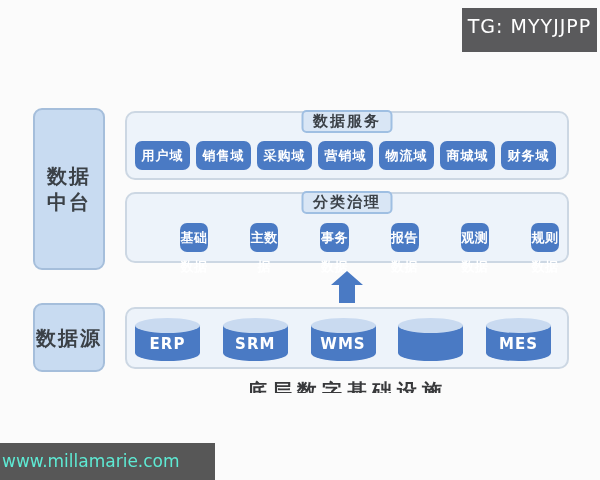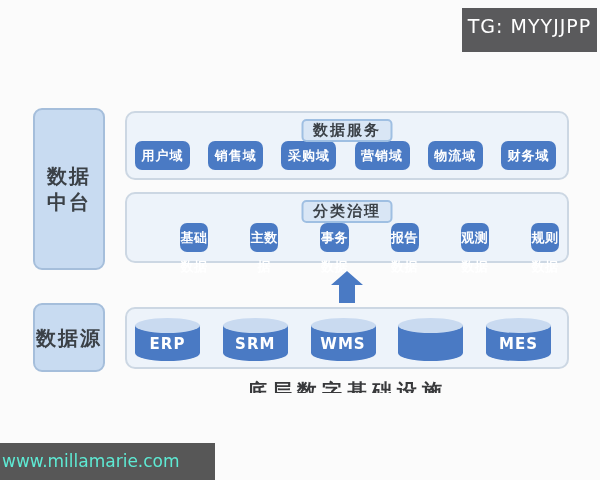--- a/index.html
+++ b/index.html
@@ -53,21 +53,20 @@
   .panel.sources{top:307px;height:62px;}
   .tab{
     position:absolute;top:-3px;left:50%;transform:translateX(-50%);
     width:91px;height:23px;
     background:var(--tabFill);
     border:2px solid var(--tabBorder);
     border-radius:5px;
     font-size:15px;font-weight:bold;color:var(--textDark);
     letter-spacing:2px;text-align:center;line-height:19px;
     z-index:2;
-    margin-top:9px;
   }
   .btn-row{
     position:absolute;display:flex;justify-content:space-between;
   }
   .services .btn-row{left:8px;right:11px;bottom:8px;}
   .governance .btn-row{left:11px;right:8px;bottom:9px;}
   .btn{
     height:29px;line-height:29px;border-radius:7px;
     background:var(--accent);color:#fff;
     font-weight:bold;text-align:center;
@@ -123,20 +122,21 @@
 <div class="leftbox source">数据源</div>
 
 <div class="panel services">
   <div class="tab">数据服务</div>
   <div class="btn-row">
     <div class="btn">用户域</div>
     <div class="btn">销售域</div>
     <div class="btn">采购域</div>
     <div class="btn">营销域</div>
     <div class="btn">物流域</div>
+    <div class="btn">商城域</div>
     <div class="btn">财务域</div>
   </div>
 </div>
 
 <div class="panel governance">
   <div class="tab">分类治理</div>
   <div class="btn-row">
     <div class="btn">基础数据</div>
     <div class="btn">主数据</div>
     <div class="btn">事务数据</div>

